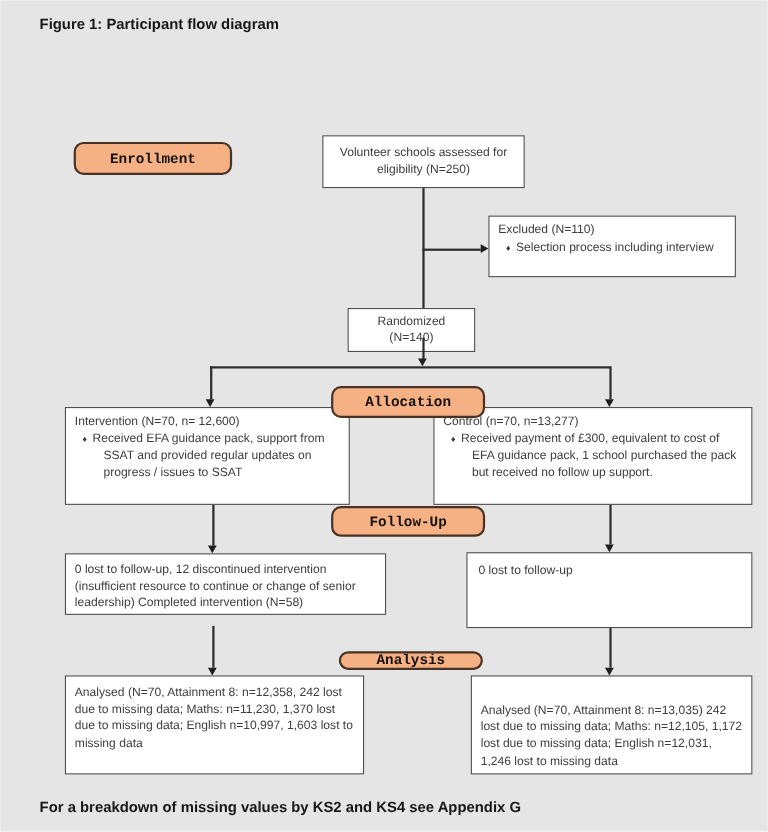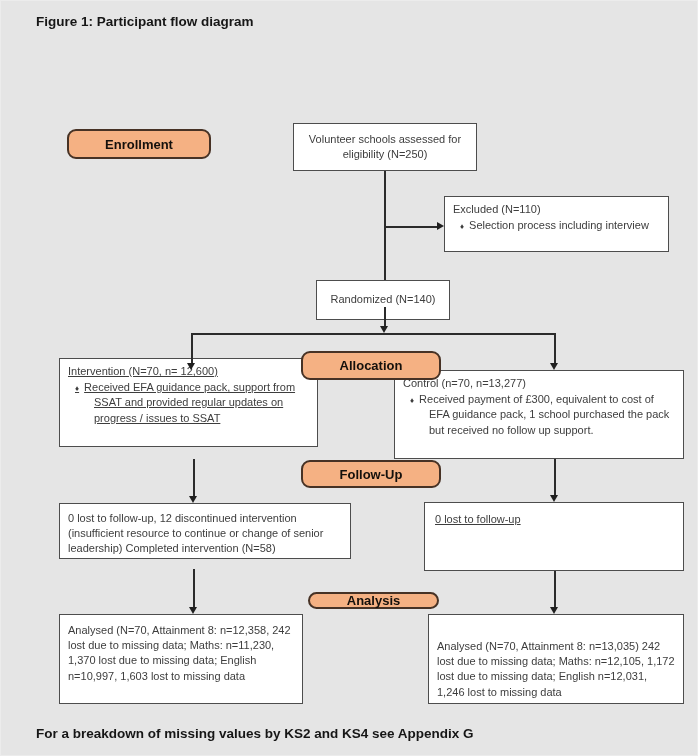--- a/index.html
+++ b/index.html
@@ -19,21 +19,21 @@
     position:absolute;background:#fff;border:1.5px solid #4d4d4d;box-sizing:border-box;
     font-size:11px;line-height:1.38;color:#3d3d3d;padding:5px 8px;
   }
   .fbox.centered{display:flex;align-items:center;justify-content:center;text-align:center;padding:19px 10px;}
   .bullet-item{padding-left:26px;text-indent:-19px;margin-top:1px;}
   .bullet-glyph{font-size:8px;margin-right:5px;color:#3d3d3d;}
   
   .stage{
     position:absolute;background:#f5b183;border:2px solid #473225;border-radius:9px;
     display:flex;align-items:center;justify-content:center;
-    font-size:13px;font-weight:bold;color:#14100c;box-sizing:border-box;z-index:3;
+    font-size:13px;font-weight:bold;color:#14100c;box-sizing:border-box;z-index:3;font-family:Liberation Mono, monospace;
   }
   
   .vline{position:absolute;width:1.5px;background:#2b2b2b;}
   .hline{position:absolute;height:1.5px;background:#2b2b2b;}
   .arr-down{
     position:absolute;width:0;height:0;
     border-left:4.5px solid transparent;border-right:4.5px solid transparent;
     border-top:7px solid #1f1f1f;
   }
   .arr-right{
@@ -64,42 +64,42 @@
 
   <div class="fbox centered" style="left:292px;top:122px;width:184px;height:48px;">
     <span>Volunteer schools assessed for eligibility (N=250)</span>
   </div>
 
   <div class="fbox" style="left:443px;top:183px;width:225px;height:56px;margin-top:12px;">
     <div>Excluded (N=110)</div>
     <div class="bullet-item"><span class="bullet-glyph">♦</span><span>Selection process including interview</span></div>
   </div>
 
-  <div class="fbox centered" style="left:315px;top:279px;width:134px;height:27px;">
+  <div class="fbox centered" style="left:315px;top:279px;width:116px;height:27px;">
     <span>Randomized (N=140)</span>
   </div>
 
-  <div class="fbox" style="left:58px;top:357px;width:259px;height:89px;text-decoration:underline;">
+  <div class="fbox" style="left:58px;top:369px;width:259px;height:89px;">
     <div>Intervention (N=70, n= 12,600)</div>
     <div class="bullet-item"><span class="bullet-glyph">♦</span><span>Received EFA guidance pack, support from SSAT and provided regular updates on progress / issues to SSAT</span></div>
   </div>
 
   <div class="fbox" style="left:393px;top:369px;width:290px;height:89px;">
     <div>Control (n=70, n=13,277)</div>
     <div class="bullet-item"><span class="bullet-glyph">♦</span><span>Received payment of £300, equivalent to cost of EFA guidance pack, 1 school purchased the pack but received no follow up support.</span></div>
   </div>
 
   <div class="fbox" style="left:58px;top:502px;width:292px;height:56px;padding-top:7px;">
     <span>0 lost to follow-up, 12 discontinued intervention (insufficient resource to continue or change of senior leadership) Completed intervention (N=58)</span>
   </div>
-  <div class="fbox" style="left:423px;top:501px;width:260px;height:69px;padding:9px 10px;text-decoration:underline;">
+  <div class="fbox" style="left:423px;top:501px;width:260px;height:69px;padding:9px 10px;">
     <span>0 lost to follow-up</span>
   </div>
 
-  <div class="fbox" style="left:58px;top:613px;width:244px;height:90px;padding-top:8px;">
+  <div class="fbox" style="left:58px;top:613px;width:272px;height:90px;padding-top:8px;">
     <span>Analysed (N=70, Attainment 8: n=12,358, 242 lost due to missing data; Maths: n=11,230, 1,370 lost due to missing data; English n=10,997, 1,603 lost to missing data</span>
   </div>
   <div class="fbox" style="left:427px;top:613px;width:256px;height:90px;padding-top:24px;">
     <span>Analysed (N=70, Attainment 8: n=13,035) 242 lost due to missing data; Maths: n=12,105, 1,172 lost due to missing data; English n=12,031, 1,246 lost to missing data</span>
   </div>
 
   <div class="vline" style="left:383px;top:170px;height:109px;"></div>
   <div class="hline" style="left:383px;top:225px;width:53px;"></div>
   <div class="arr-right" style="left:436px;top:221px;"></div>
 

